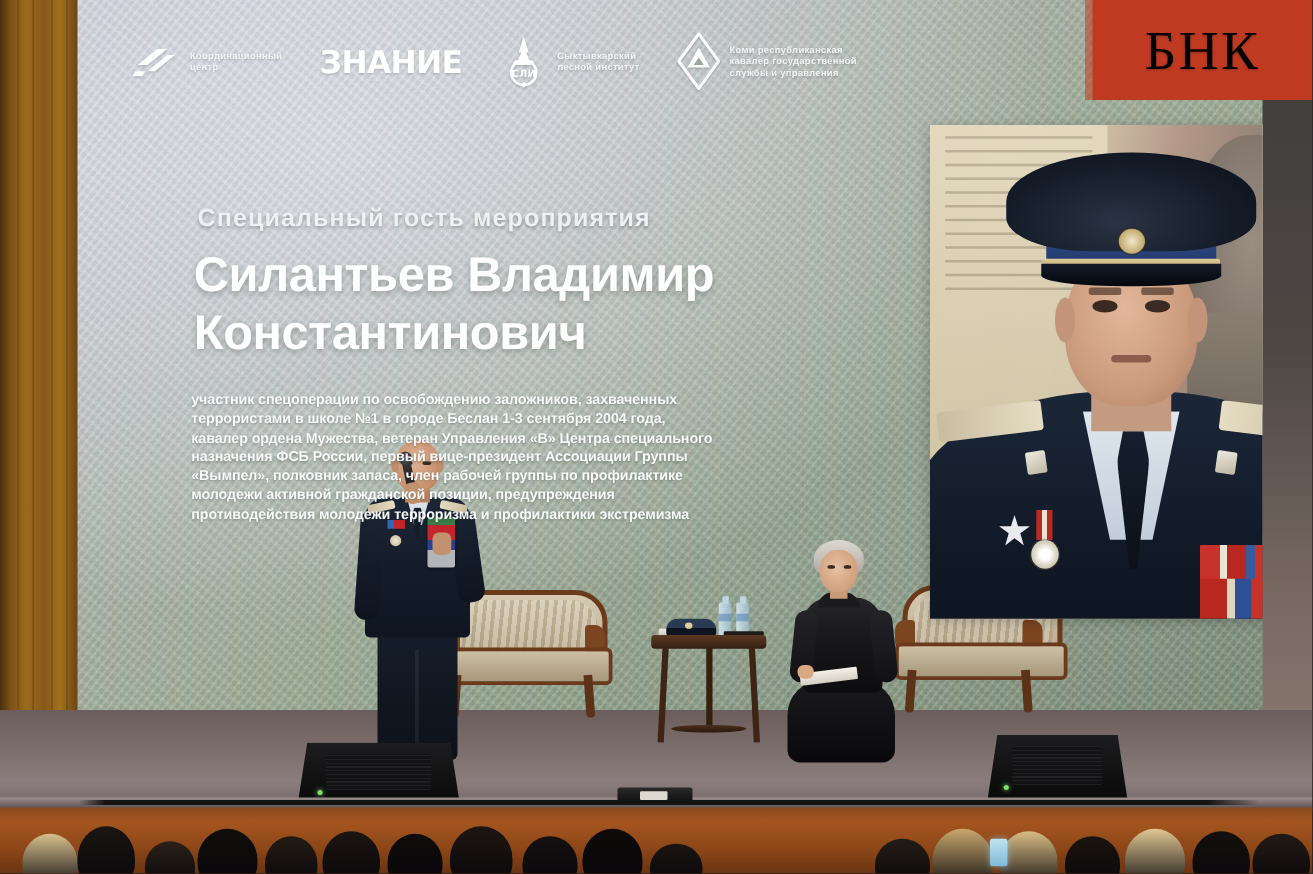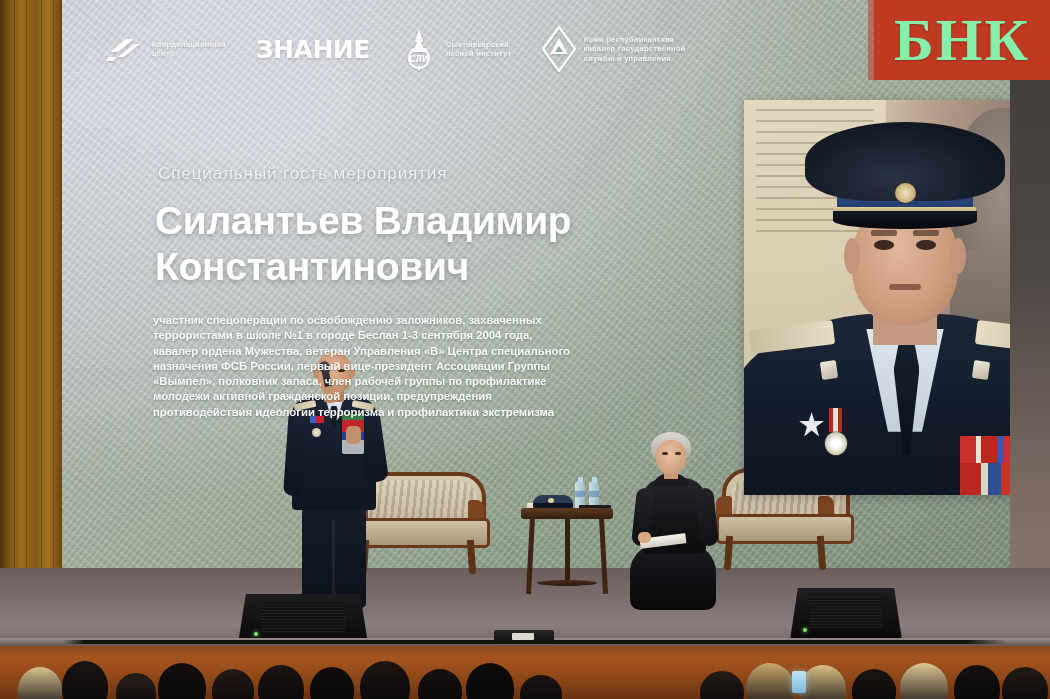--- a/index.html
+++ b/index.html
@@ -68,21 +68,21 @@
     letter-spacing:.25px;white-space:pre-line;
   }
   .logo-znanie{
     color:#fff;font-size:25px;font-weight:800;letter-spacing:-.5px;
     font-family:"DejaVu Sans", sans-serif;
   }
 
   
   .kicker{
     position:absolute;left:100px;top:164px;
-    color:#eef1f3;font-size:17px;font-weight:400;letter-spacing:.9px;
+    color:#eef1f3;font-size:20px;font-weight:700;letter-spacing:.9px;
     text-shadow:0 1px 3px rgba(40,50,40,.35);
   }
   .bigname{
     position:absolute;left:97px;top:198px;width:620px;
     color:#ffffff;font-size:39px;line-height:46px;font-weight:700;
     letter-spacing:-.3px;
     text-shadow:0 2px 5px rgba(40,50,40,.30);
   }
   .bio{
     position:absolute;left:95px;top:313px;width:515px;
@@ -168,22 +168,22 @@
     background:linear-gradient(160deg,#eceadf,#bdb6a2);border-radius:2px;transform:rotate(8deg);}
 
   
   .bnk{
     position:absolute;right:0;top:0;width:176px;height:80px;
     background:#c03a22;
     display:flex;align-items:center;justify-content:center;
     box-shadow:-6px 0 0 0 rgba(192,58,34,.55);
   }
   .bnk span{
-    color:#86efac;font-family:"Liberation Serif", serif;
-    font-size:60px;font-weight:700;letter-spacing:2px;
+    color:#000000;font-family:"Liberation Serif", serif;
+    font-size:44px;font-weight:400;letter-spacing:2px;
     text-shadow:0 1px 2px rgba(0,0,0,.25);
   }
 
   
   .curtain{
     position:absolute;left:0;top:0;width:62px;height:600px;
     background:
       linear-gradient(90deg,#4a2f10 0%,#7d5216 14%,#9a6a1e 34%,#87581a 58%,#a2711f 78%,#6b4413 100%);
   }
   .curtain i{position:absolute;top:0;bottom:0;width:1px;background:rgba(0,0,0,.22);}
@@ -444,21 +444,21 @@
         <div>Силантьев Владимир</div>
         <div>Константинович</div>
       </div>
       <div class="bio">
         <span>участник спецоперации по освобождению заложников, захваченных</span>
         <span>террористами в школе №1 в городе Беслан 1-3 сентября  2004 года,</span>
         <span>кавалер ордена Мужества, ветеран Управления «В» Центра специального</span>
         <span>назначения ФСБ России, первый вице-президент Ассоциации Группы</span>
         <span>«Вымпел», полковник запаса, член рабочей группы по профилактике</span>
         <span>молодежи активной гражданской позиции, предупреждения</span>
-        <span>противодействия идеологии терроризма и профилактики экстремизма</span>
+        <span>противодействия молодежи терроризма и профилактики экстремизма</span>
       </div>
 
     </div>
   </div>
 
   <div class="curtain">
     <i style="left:14px"></i>
       <i style="left:26px"></i>
       <i style="left:41px"></i>
       <i style="left:53px"></i>

